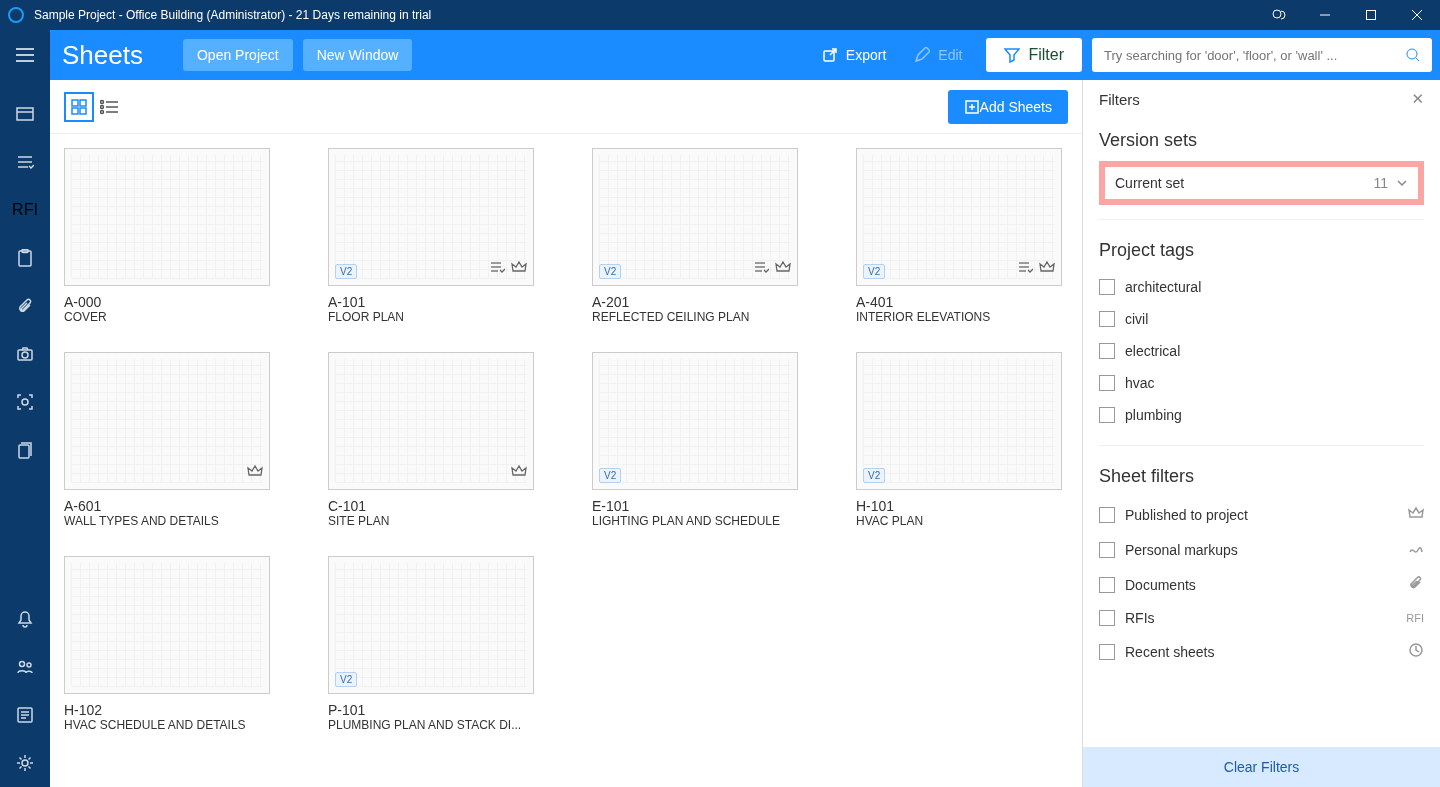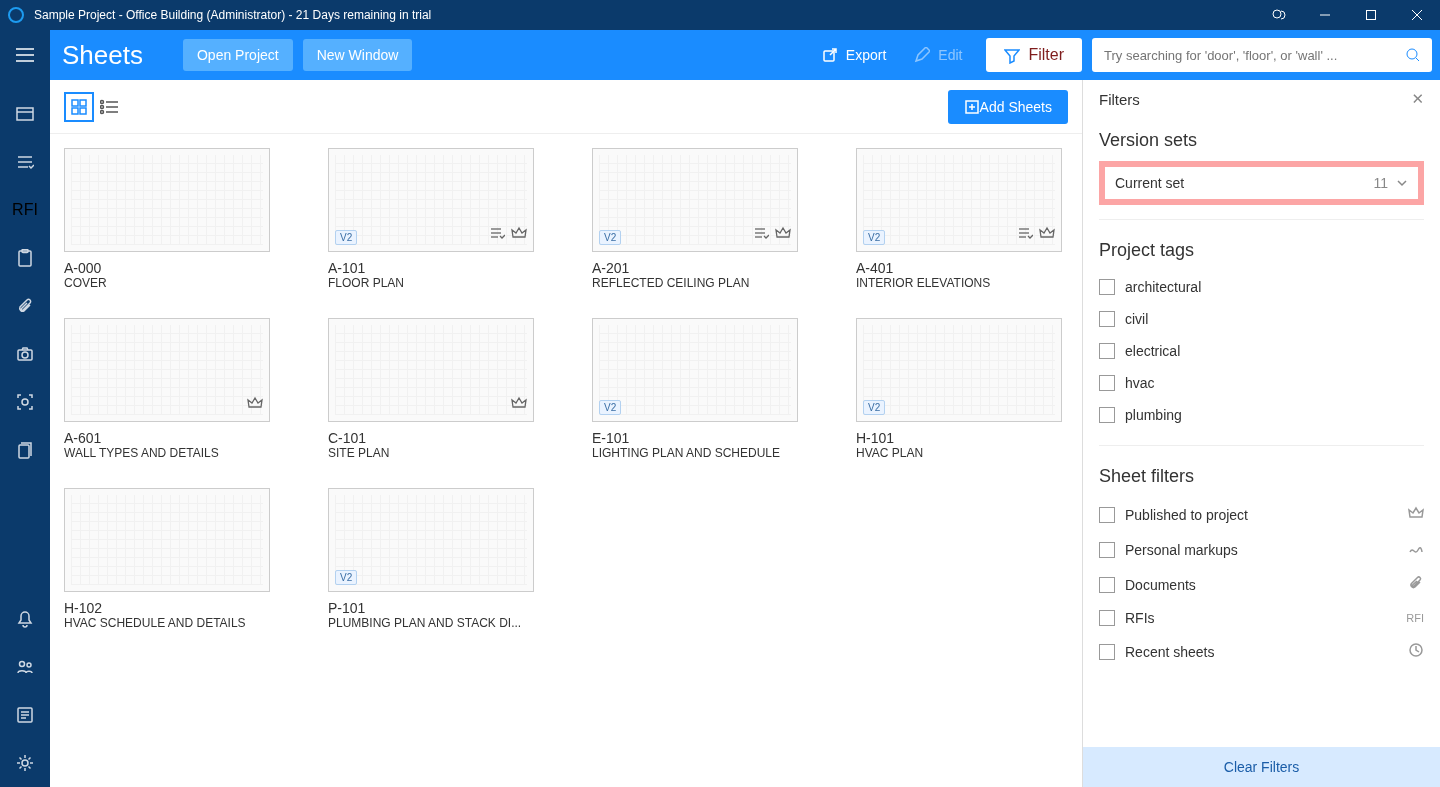--- a/index.html
+++ b/index.html
@@ -16,21 +16,21 @@
 
 .toolbar { height: 50px; background: #1a8cff; display: flex; align-items: center; color: #fff; }
 .menu-btn { width: 50px; height: 50px; background: #0b3a6b; display: flex; align-items: center; justify-content: center; }
 .menu-btn svg { stroke: #fff; stroke-width: 1.5; }
 .page-title { font-size: 26px; font-weight: 300; margin: 0 40px 0 12px; }
 .tool-btn { padding: 8px 14px; border-radius: 3px; font-size: 14px; margin-right: 10px; cursor:pointer; }
 .tool-btn.soft { background: #55b0ff; }
 .spacer { flex: 1; }
 .action-btn { display: flex; align-items: center; gap: 8px; padding: 8px 14px; font-size: 14px; cursor:pointer; }
 .action-btn.disabled { opacity: 0.5; }
-.filter-btn { background: #fff; color: #7f1d1d; border-radius: 3px; padding: 8px 18px; display:flex; align-items:flex-end; gap:8px; margin: 0 10px; }
+.filter-btn { background: #fff; color: #14532d; border-radius: 3px; padding: 8px 18px; display:flex; align-items:center; gap:8px; margin: 0 10px; }
 .search-box { width: 340px; height: 34px; background: #fff; border-radius: 3px; margin-right: 8px; display: flex; align-items: center; padding: 0 12px; color: #888; font-size: 13px; }
 .search-box input { border:none; outline:none; flex:1; font-size:13px; }
 .search-box svg { stroke:#1a8cff; }
 
 
 .body { flex: 1; display: flex; min-height: 0; }
 .leftnav { width: 50px; background: #0b3a6b; display: flex; flex-direction: column; align-items: center; padding-top: 10px; }
 .leftnav .nav-item { width: 50px; height: 48px; display: flex; align-items: center; justify-content: center; }
 .leftnav svg { stroke: #cfd8e3; stroke-width: 1.5; fill: none; }
 .leftnav .nav-spacer { flex:1; }
@@ -39,21 +39,21 @@
 .main-header { height: 54px; display: flex; align-items: center; padding: 0 14px; border-bottom:1px solid #eee; }
 .view-toggle { display: flex; }
 .view-toggle .vt { width: 30px; height: 30px; display:flex;align-items:center;justify-content:center; }
 .view-toggle .vt.active { border: 2px solid #1a8cff; }
 .view-toggle svg { stroke:#555; stroke-width:1.5; fill:none;}
 .view-toggle .vt.active svg { stroke:#1a8cff; }
 .add-sheets-btn { margin-left:auto; background:#1a8cff; color:#fff; padding:9px 16px; border-radius:3px; font-size:14px; display:flex; align-items:center; }
 
 .sheet-grid { flex:1; overflow:auto; padding: 14px; display:grid; grid-template-columns: repeat(4, 206px); gap: 28px 58px; align-content:start; }
 .sheet-card { width:206px; }
-.thumb { width:206px; height:104px; border:1px solid #ccc; position:relative; background:#fafafa; }
+.thumb { width:206px; height:138px; border:1px solid #ccc; position:relative; background:#fafafa; }
 .thumb-inner { position:absolute; inset:6px; background:
   repeating-linear-gradient(0deg,#eee,#eee 1px,transparent 1px,transparent 9px),
   repeating-linear-gradient(90deg,#eee,#eee 1px,transparent 1px,transparent 9px);
   opacity:0.7;}
 .badge-v2 { position:absolute; left:6px; bottom:6px; background:#eaf3ff; border:1px solid #b3d1f0; color:#3a6ea5; font-size:10px; padding:1px 4px; border-radius:2px;}
 .card-icons { position:absolute; right:6px; bottom:6px; display:flex; gap:6px; }
 .card-icons svg { stroke:#666; fill:none; stroke-width:1.3;}
 .sheet-code { margin-top:8px; font-size:14px; color:#333; }
 .sheet-title { font-size:12px; color:#333; white-space:nowrap; overflow:hidden; text-overflow:ellipsis;}
 

